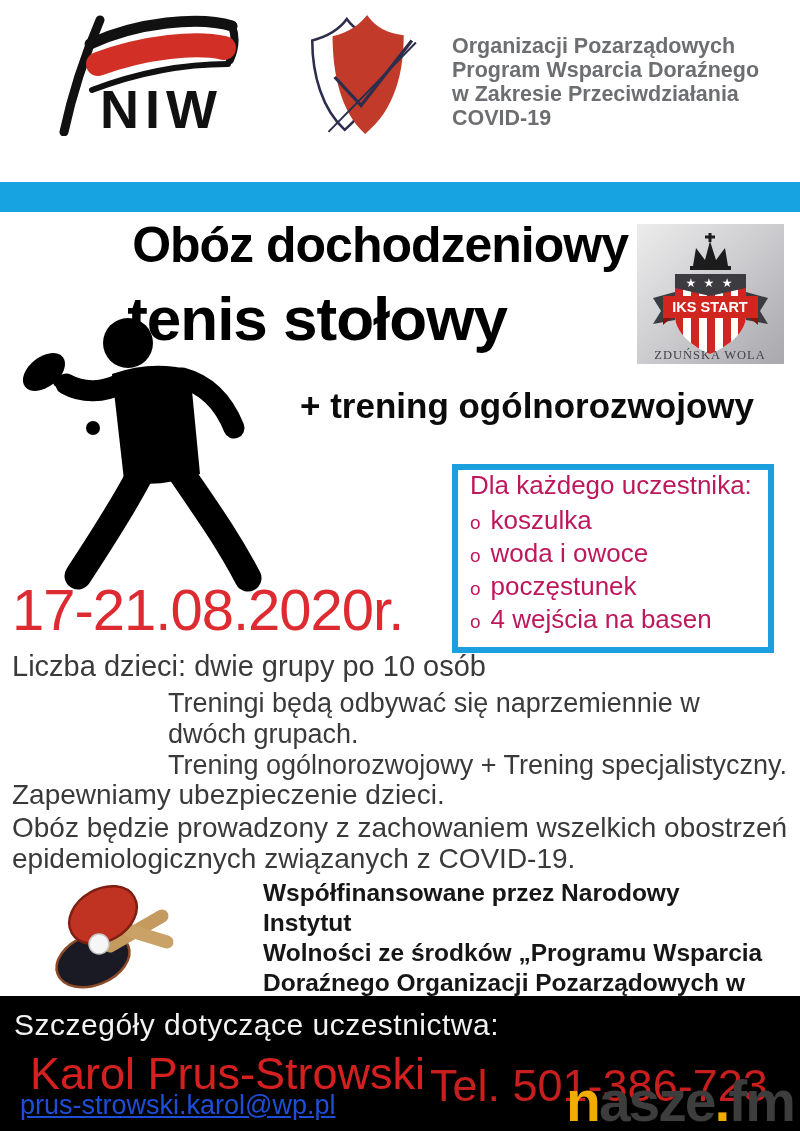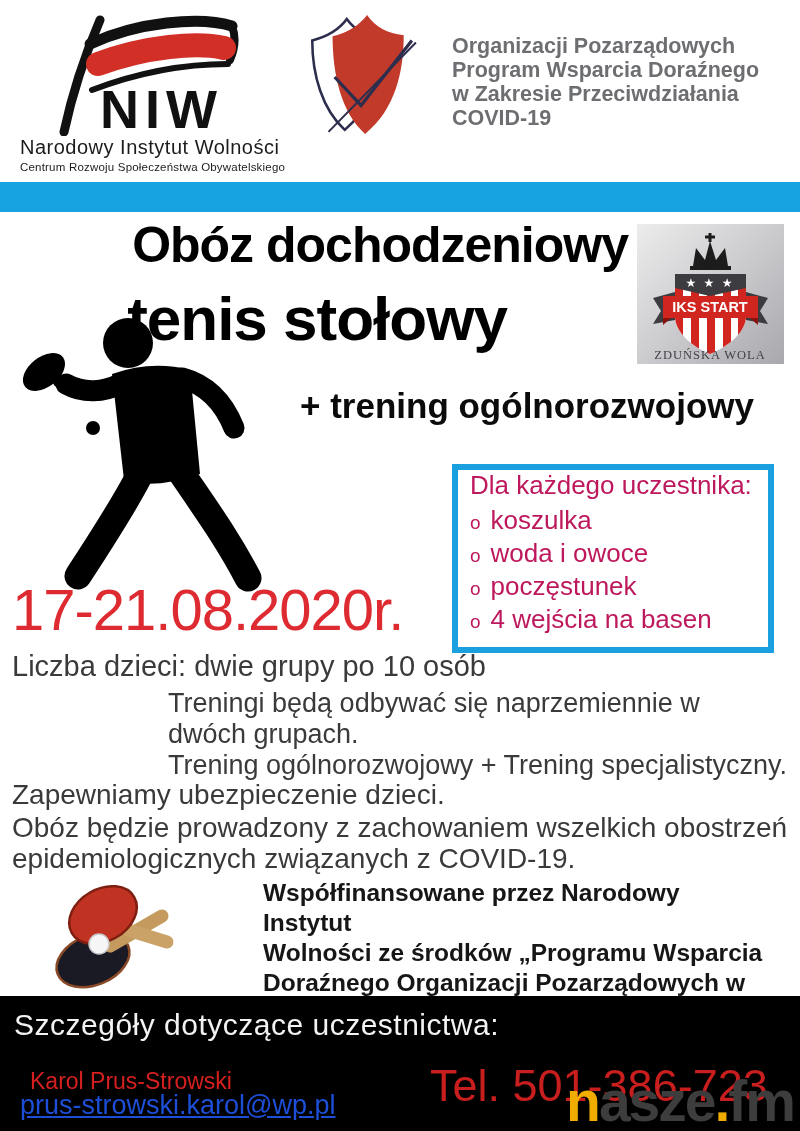--- a/index.html
+++ b/index.html
@@ -36,21 +36,21 @@
   .groups{left:12px;top:650px;font-size:29px;color:#3a3a3a;white-space:nowrap;}
   .indent-block{left:168px;top:688px;font-size:27px;line-height:31px;color:#3a3a3a;}
   .insurance{left:12px;top:779px;font-size:28px;color:#3a3a3a;white-space:nowrap;}
   .covid-block{left:12px;top:812px;font-size:28px;line-height:31px;color:#3a3a3a;}
   
   .cofin{left:263px;top:878px;width:505px;font-size:24.5px;line-height:30px;
     font-weight:bold;color:#161616;}
   
   .footer{left:0;top:996px;width:800px;height:135px;background:#000;}
   .footer-heading{left:14px;top:1008px;font-size:30px;color:#f2f2f2;letter-spacing:.5px;white-space:nowrap;}
-  .footer-name{left:30px;top:1048px;font-size:23px;color:#d6201f;white-space:nowrap;margin-top:20px;}
+  .footer-name{left:30px;top:1048px;font-size:45px;color:#d6201f;white-space:nowrap;}
   .footer-email{left:20px;top:1090px;font-size:27px;color:#1d4ed8;
     text-decoration:underline;white-space:nowrap;cursor:pointer;}
   .footer-phone{left:430px;top:1060px;font-size:45px;color:#c81e1e;white-space:nowrap;}
   .watermark{right:6px;top:1068px;font-size:57px;font-weight:bold;letter-spacing:-2px;white-space:nowrap;}
   .wm-gray{color:#3d3d3d;}
   .wm-yellow{color:#f0ad00;}
 </style>
 </head>
 <body>
 
@@ -58,24 +58,20 @@
 
   <svg class="abs" style="left:42px;top:4px;" width="200" height="132" viewBox="0 0 200 132">
     <path d="M22,128 Q34,72 58,16" stroke="#111" stroke-width="9" fill="none" stroke-linecap="round"></path>
     <path d="M48,40 C95,18 158,12 190,22" stroke="#111" stroke-width="11" fill="none" stroke-linecap="round"></path>
     <path d="M190,22 q6,16 -2,34" stroke="#111" stroke-width="8" fill="none" stroke-linecap="round"></path>
     <path d="M56,60 C105,42 155,38 182,44" stroke="#d22f27" stroke-width="24" fill="none" stroke-linecap="round"></path>
     <path d="M50,86 C108,64 158,60 186,60" stroke="#111" stroke-width="6" fill="none" stroke-linecap="round"></path>
     <text x="58" y="124" font-size="54" font-weight="bold" fill="#111" letter-spacing="6">NIW</text>
   </svg>
 
-  <div class="abs niw-wordmark">
-    <div class="niw-name">Narodowy Instytut Wolności</div>
-    <div class="niw-sub">Centrum Rozwoju Społeczeństwa Obywatelskiego</div>
-  </div>
 
   <svg class="abs" style="left:298px;top:14px;" width="122" height="124" viewBox="0 0 120 122">
     <path d="M14,26 C30,22 40,16 48,5 C56,16 66,22 80,24 C80,58 72,92 46,114 C24,94 14,60 14,26 Z" fill="none" stroke="#2d2d4d" stroke-width="2.5"></path>
     <path d="M34,22 C50,18 60,11 68,1 C76,13 88,19 104,21 C104,56 96,94 66,118 C42,97 34,58 34,22 Z" fill="#c23b2a"></path>
     <line x1="30" y1="116" x2="116" y2="28" stroke="#2d2d4d" stroke-width="2"></line>
     <path d="M36,62 L62,90 L112,26" fill="none" stroke="#2d2d4d" stroke-width="3.2"></path>
   </svg>
 
   <div class="abs program-text">
     <div>Organizacji Pozarządowych</div>

